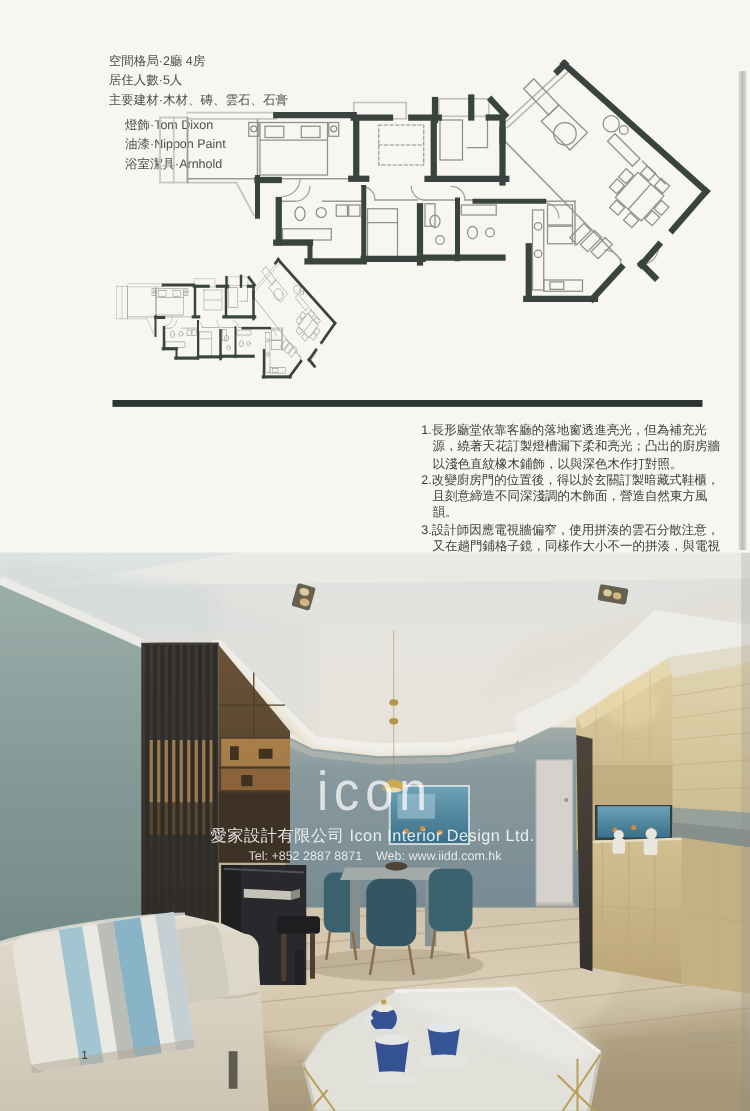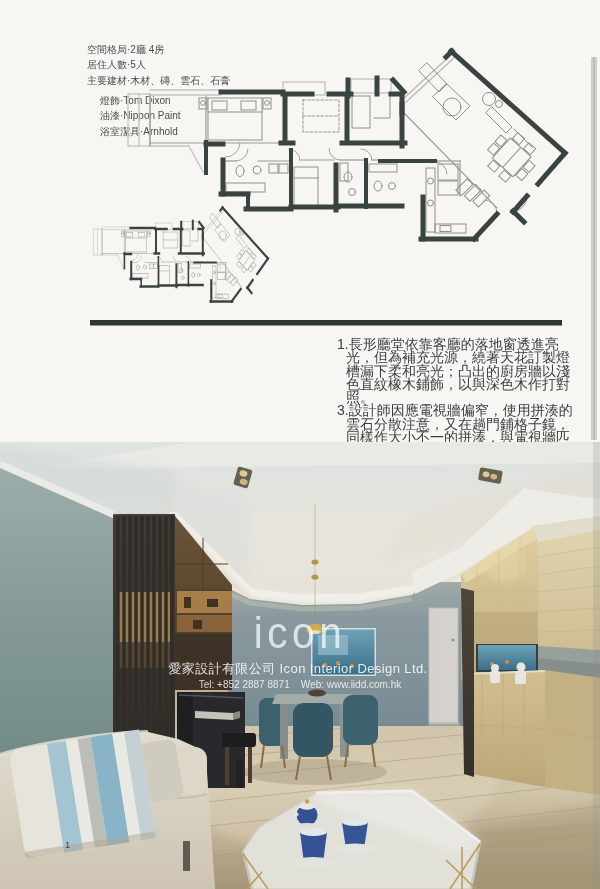--- a/index.html
+++ b/index.html
@@ -1,20 +1,20 @@
 <!DOCTYPE html>
 <html><head>
 <meta charset="utf-8">
 <style>
   html,body{margin:0;padding:0;}
   body{width:600px;height:889px;background:#f7f6f2;font-family:"Liberation Sans",sans-serif;overflow:hidden;}
   .page{position:relative;width:600px;height:889px;background:#f7f6f2;overflow:hidden;}
   .abs{position:absolute;}
   .info{font-size:10px;line-height:15.3px;color:#4c4c4c;letter-spacing:0px;}
-  .para{font-size:14px;line-height:13.3px;color:#3d3d3d;letter-spacing:0px;}
+  .para{font-size:10px;line-height:13.3px;color:#3d3d3d;letter-spacing:0px;}
   .hang{padding-left:9px;text-indent:-9px;}
 </style>
 </head>
 <body>
 <div class="page">
 
   <div class="abs info" style="left:87px;top:42px;">
     空間格局·2廳 4房<br>
     居住人數·5人<br>
     主要建材·木材、磚、雲石、石膏
@@ -210,20 +210,21 @@
 
       <rect x="90" y="320" width="472" height="5.5" fill="#2c3630"></rect>
 
       <rect x="591" y="57" width="6" height="388" fill="#cfcfcb"></rect>
       <rect x="593" y="57" width="2" height="388" fill="#bdbdb9"></rect>
     </g>
   </svg>
 
   <div class="abs para" style="left:337px;top:338px;width:242px;">
     <div class="hang">1.長形廳堂依靠客廳的落地窗透進亮光，但為補充光源，繞著天花訂製燈槽漏下柔和亮光；凸出的廚房牆以淺色直紋橡木鋪飾，以與深色木作打對照。</div>
+    <div class="hang">2.改變廚房門的位置後，得以於玄關訂製暗藏式鞋櫃，且刻意締造不同深淺調的木飾面，營造自然東方風韻。</div>
     <div class="hang">3.設計師因應電視牆偏窄，使用拼湊的雲石分散注意，又在趟門鋪格子鏡，同樣作大小不一的拼湊，與電視牆匹配。</div>
   </div>
 
   <svg class="abs" style="left:0;top:442px" width="600" height="447" viewBox="0 0 600 447">
     <defs>
       <filter id="soft" x="-30%" y="-30%" width="160%" height="160%">
           <feGaussianBlur stdDeviation="5"></feGaussianBlur>
         </filter>
       <filter id="soft2" x="-30%" y="-30%" width="160%" height="160%">
           <feGaussianBlur stdDeviation="2.5"></feGaussianBlur>

